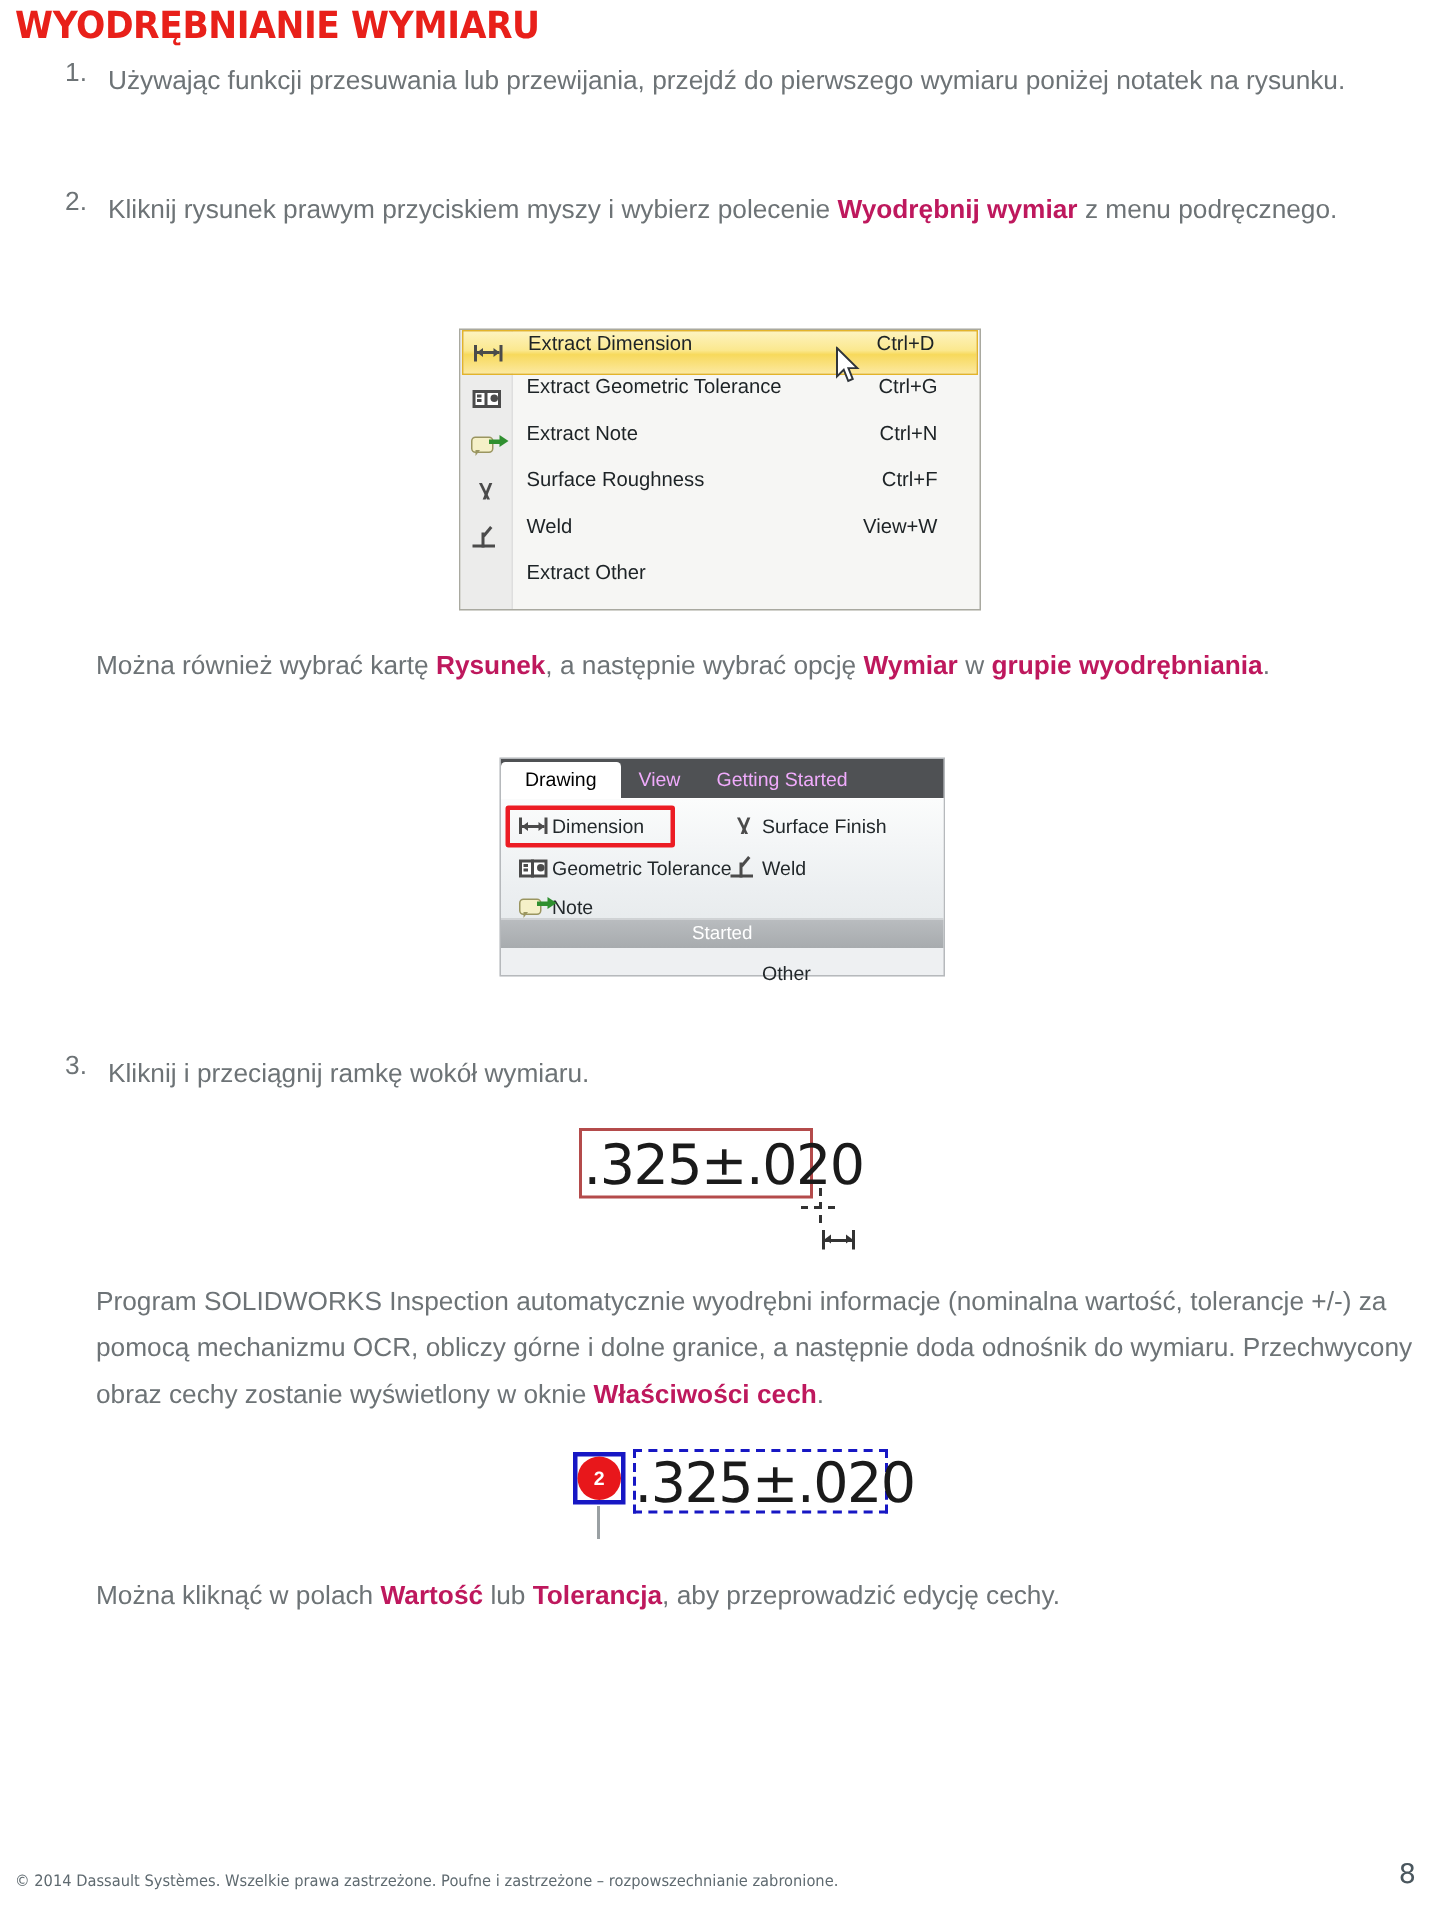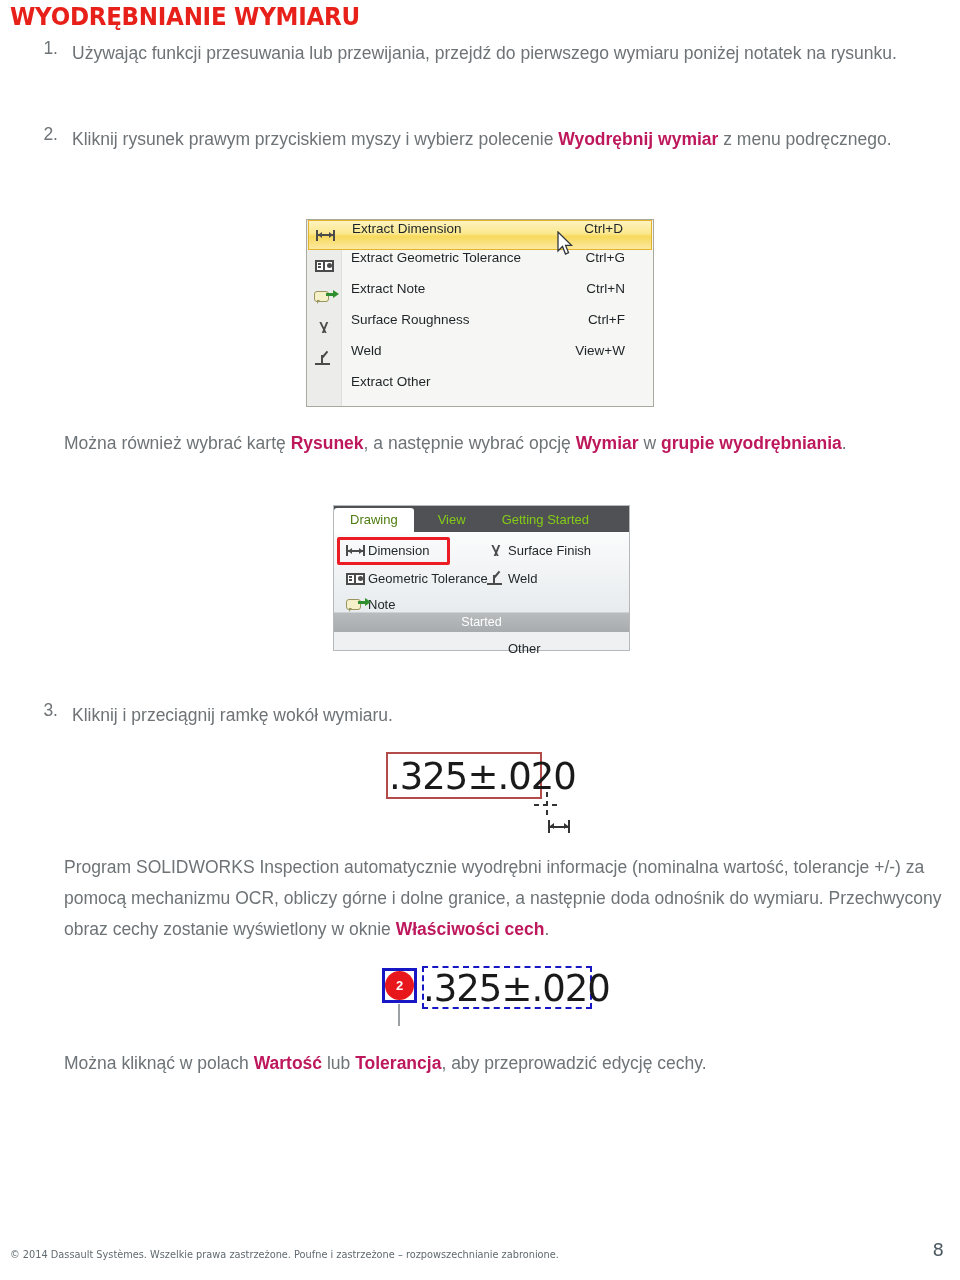--- a/index.html
+++ b/index.html
@@ -158,24 +158,24 @@
   
   .ribbon{
     position:absolute;left:333px;top:505px;width:297px;height:146px;
     background:#eef0f2;border:1px solid #b6b9bc;box-sizing:border-box;
     font-family:"Liberation Sans", sans-serif;
   }
   .rb-tabs{
     position:relative;height:26px;background:#4f5154;display:flex;align-items:flex-end;
   }
   .rb-tab{
-    font-size:13px;color:#84cc16;padding:4px 12px 5px 24px;white-space:nowrap;
+    font-size:13px;color:#f0abfc;padding:4px 12px 5px 12px;white-space:nowrap;
   }
   .rb-tab.active{
-    background:#ffffff;color:#4d7c0f;border-radius:3px 3px 0 0;padding:4px 16px 5px 16px;
+    background:#ffffff;color:#000000;border-radius:3px 3px 0 0;padding:4px 16px 5px 16px;
   }
   .rb-body{
     position:relative;height:99px;
     background:linear-gradient(to bottom,#fbfcfc 0%,#eceff1 60%,#e4e8ea 100%);
     border-top:1px solid #ffffff;
   }
   .rb-item{
     position:absolute;display:flex;align-items:center;font-size:13px;color:#22282b;
     white-space:nowrap;
   }

